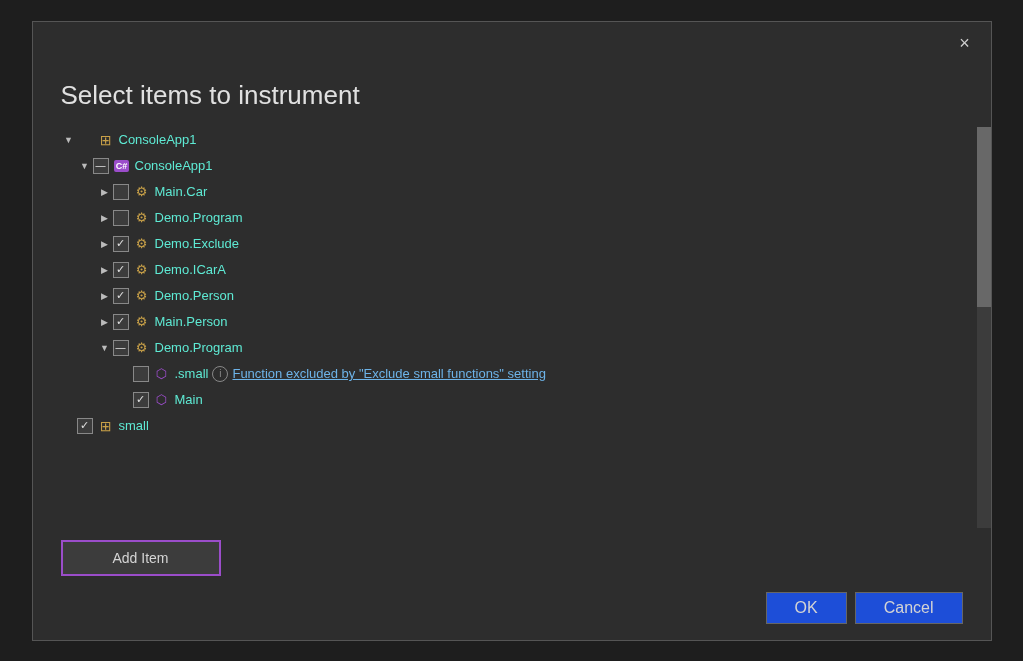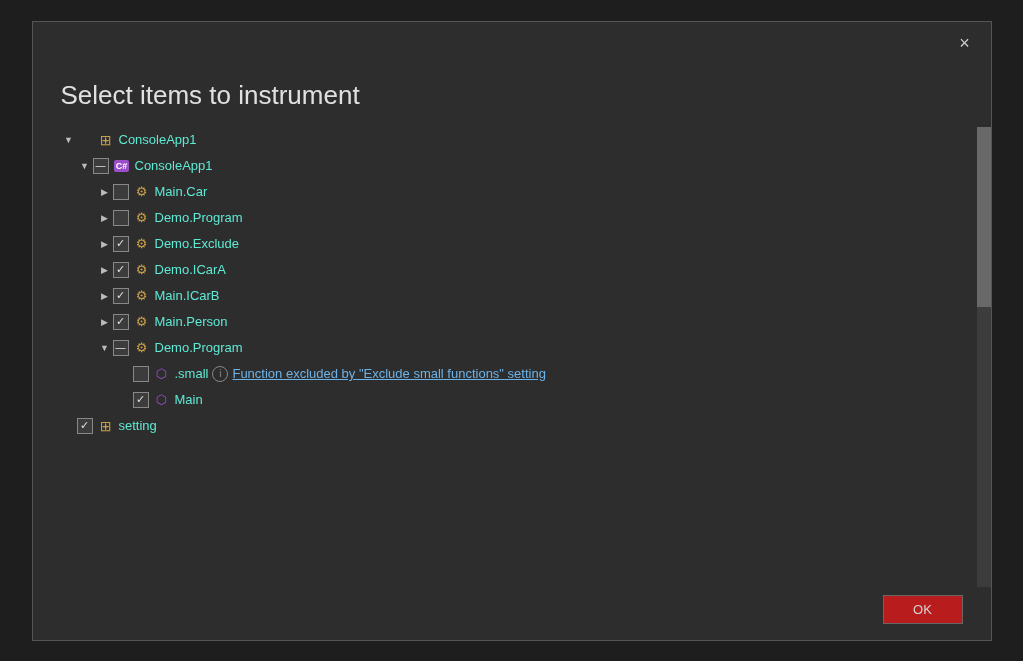--- a/index.html
+++ b/index.html
@@ -169,24 +169,24 @@
       width: 160px;
       text-align: center;
     }
     .dialog-footer {
       display: flex;
       justify-content: flex-end;
       gap: 8px;
       padding: 8px 28px 0 28px;
     }
     .footer-btn {
-      background: #b91c1c;
+      background: #1d4ed8;
       border: 1px solid #666;
       color: #d4d4d4;
-      font-size: 13px;
+      font-size: 16px;
       padding: 6px 28px;
       cursor: pointer;
       min-width: 80px;
     }
   </style>
 </head>
 <body>
 
 <div class="dialog">
   <button class="close-btn">×</button>
@@ -253,21 +253,21 @@
           <span class="node-label">Demo.ICarA</span>
         </div>
         <div class="tree-node">
           <span class="indent" style="width:16px; display:inline-block; flex-shrink:0;"></span>
           <span class="indent" style="width:20px; display:inline-block; flex-shrink:0;"></span>
           <span class="chevron chevron-right"></span>
           <span class="checkbox checked"></span>
           <span class="node-icon">
             <span style="color:#c8a048; font-size:13px;">⚙</span>
           </span>
-          <span class="node-label">Main.ICarB</span>
+          <span class="node-label">Demo.Person</span>
         </div>
         <div class="tree-node">
           <span class="indent" style="width:16px; display:inline-block; flex-shrink:0;"></span>
           <span class="indent" style="width:20px; display:inline-block; flex-shrink:0;"></span>
           <span class="chevron chevron-right"></span>
           <span class="checkbox checked"></span>
           <span class="node-icon">
             <span style="color:#c8a048; font-size:13px;">⚙</span>
           </span>
           <span class="node-label">Main.Person</span>
@@ -305,25 +305,29 @@
             <span style="color:#9b4dca; font-size:13px;">⬡</span>
           </span>
           <span class="node-label">Main</span>
         </div>
         <div class="tree-node">
           <span class="chevron-spacer"></span>
           <span class="checkbox checked"></span>
           <span class="node-icon">
             <span style="color:#c8a048; font-size:14px;">⊞</span>
           </span>
-          <span class="node-label">setting</span>
+          <span class="node-label">small</span>
         </div>
       </div>
     <div class="scrollbar-track">
       <div class="scrollbar-thumb"></div>
     </div>
   </div>
 
+  <div class="bottom-area">
+    <button class="add-item-btn">Add Item</button>
+  </div>
 
   <div class="dialog-footer">
     <button class="footer-btn">OK</button>
+    <button class="footer-btn">Cancel</button>
   </div>
 </div>
 
 </body></html>

